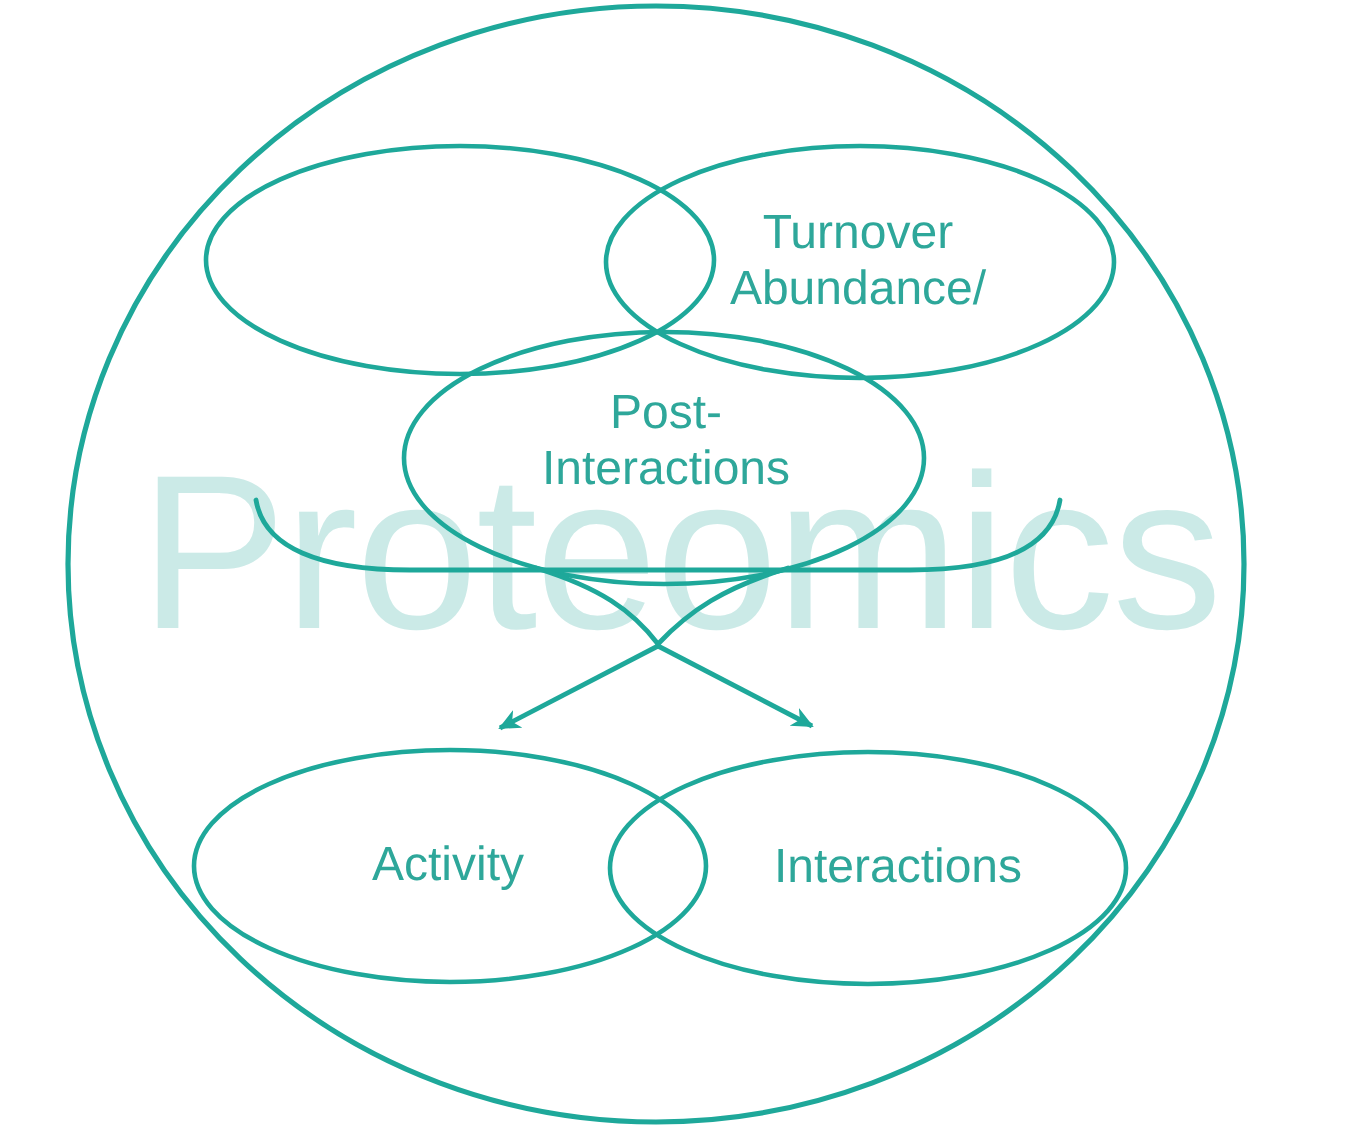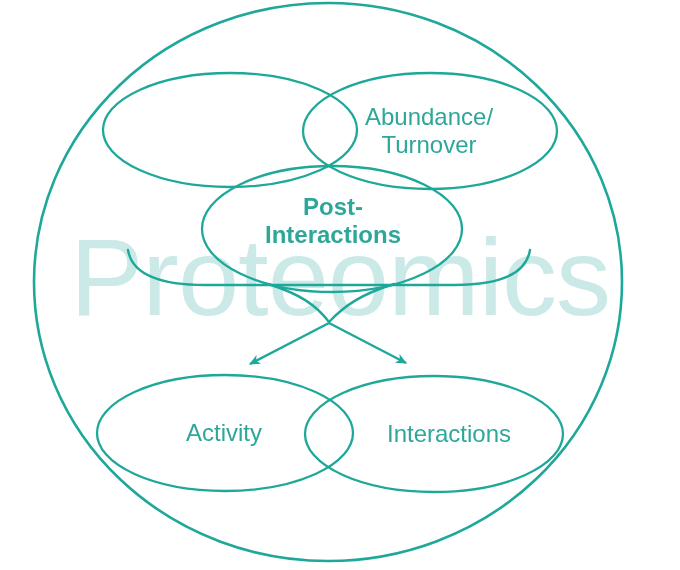--- a/index.html
+++ b/index.html
@@ -33,21 +33,21 @@
     color:#2EA79A;
     font-size:24px;
     line-height:28px;
     text-align:center;
     transform:translate(-50%,-50%);
     white-space:nowrap;
   }
   .lbl span{display:block;}
   .lbl-location{left:230px;top:130px;}
   .lbl-abundance{left:429px;top:131px;}
-  .lbl-ptm{left:333px;top:221px;font-weight:bold;}
+  .lbl-ptm{left:333px;top:221px;}
   .lbl-activity{left:224px;top:433px;}
   .lbl-interactions{left:433px;top:434px;margin-left:16px;}
 </style>
 </head>
 <body>
 
 <div class="stage">
 
   <div class="watermark">Proteomics</div>
 
@@ -74,22 +74,22 @@
     <line x1="329" y1="323" x2="250" y2="364" stroke="#1EA89A" stroke-width="2.4" marker-end="url(#ah)"></line>
     <line x1="329" y1="323" x2="406" y2="363" stroke="#1EA89A" stroke-width="2.4" marker-end="url(#ah)"></line>
 
     <ellipse cx="225" cy="433" rx="128" ry="58" fill="none" stroke="#1EA89A" stroke-width="2.3"></ellipse>
 
     <ellipse cx="434" cy="434" rx="129" ry="58" fill="none" stroke="#1EA89A" stroke-width="2.3"></ellipse>
   </svg>
 
 
   <div class="lbl lbl-abundance">
+    <span>Turnover</span>
     <span>Abundance/</span>
-    <span>Turnover</span>
   </div>
 
   <div class="lbl lbl-ptm">
     <span>Post-</span>
     <span>Interactions</span>
   </div>
 
   <div class="lbl lbl-activity">Activity</div>
 
   <div class="lbl lbl-interactions">Interactions</div>

